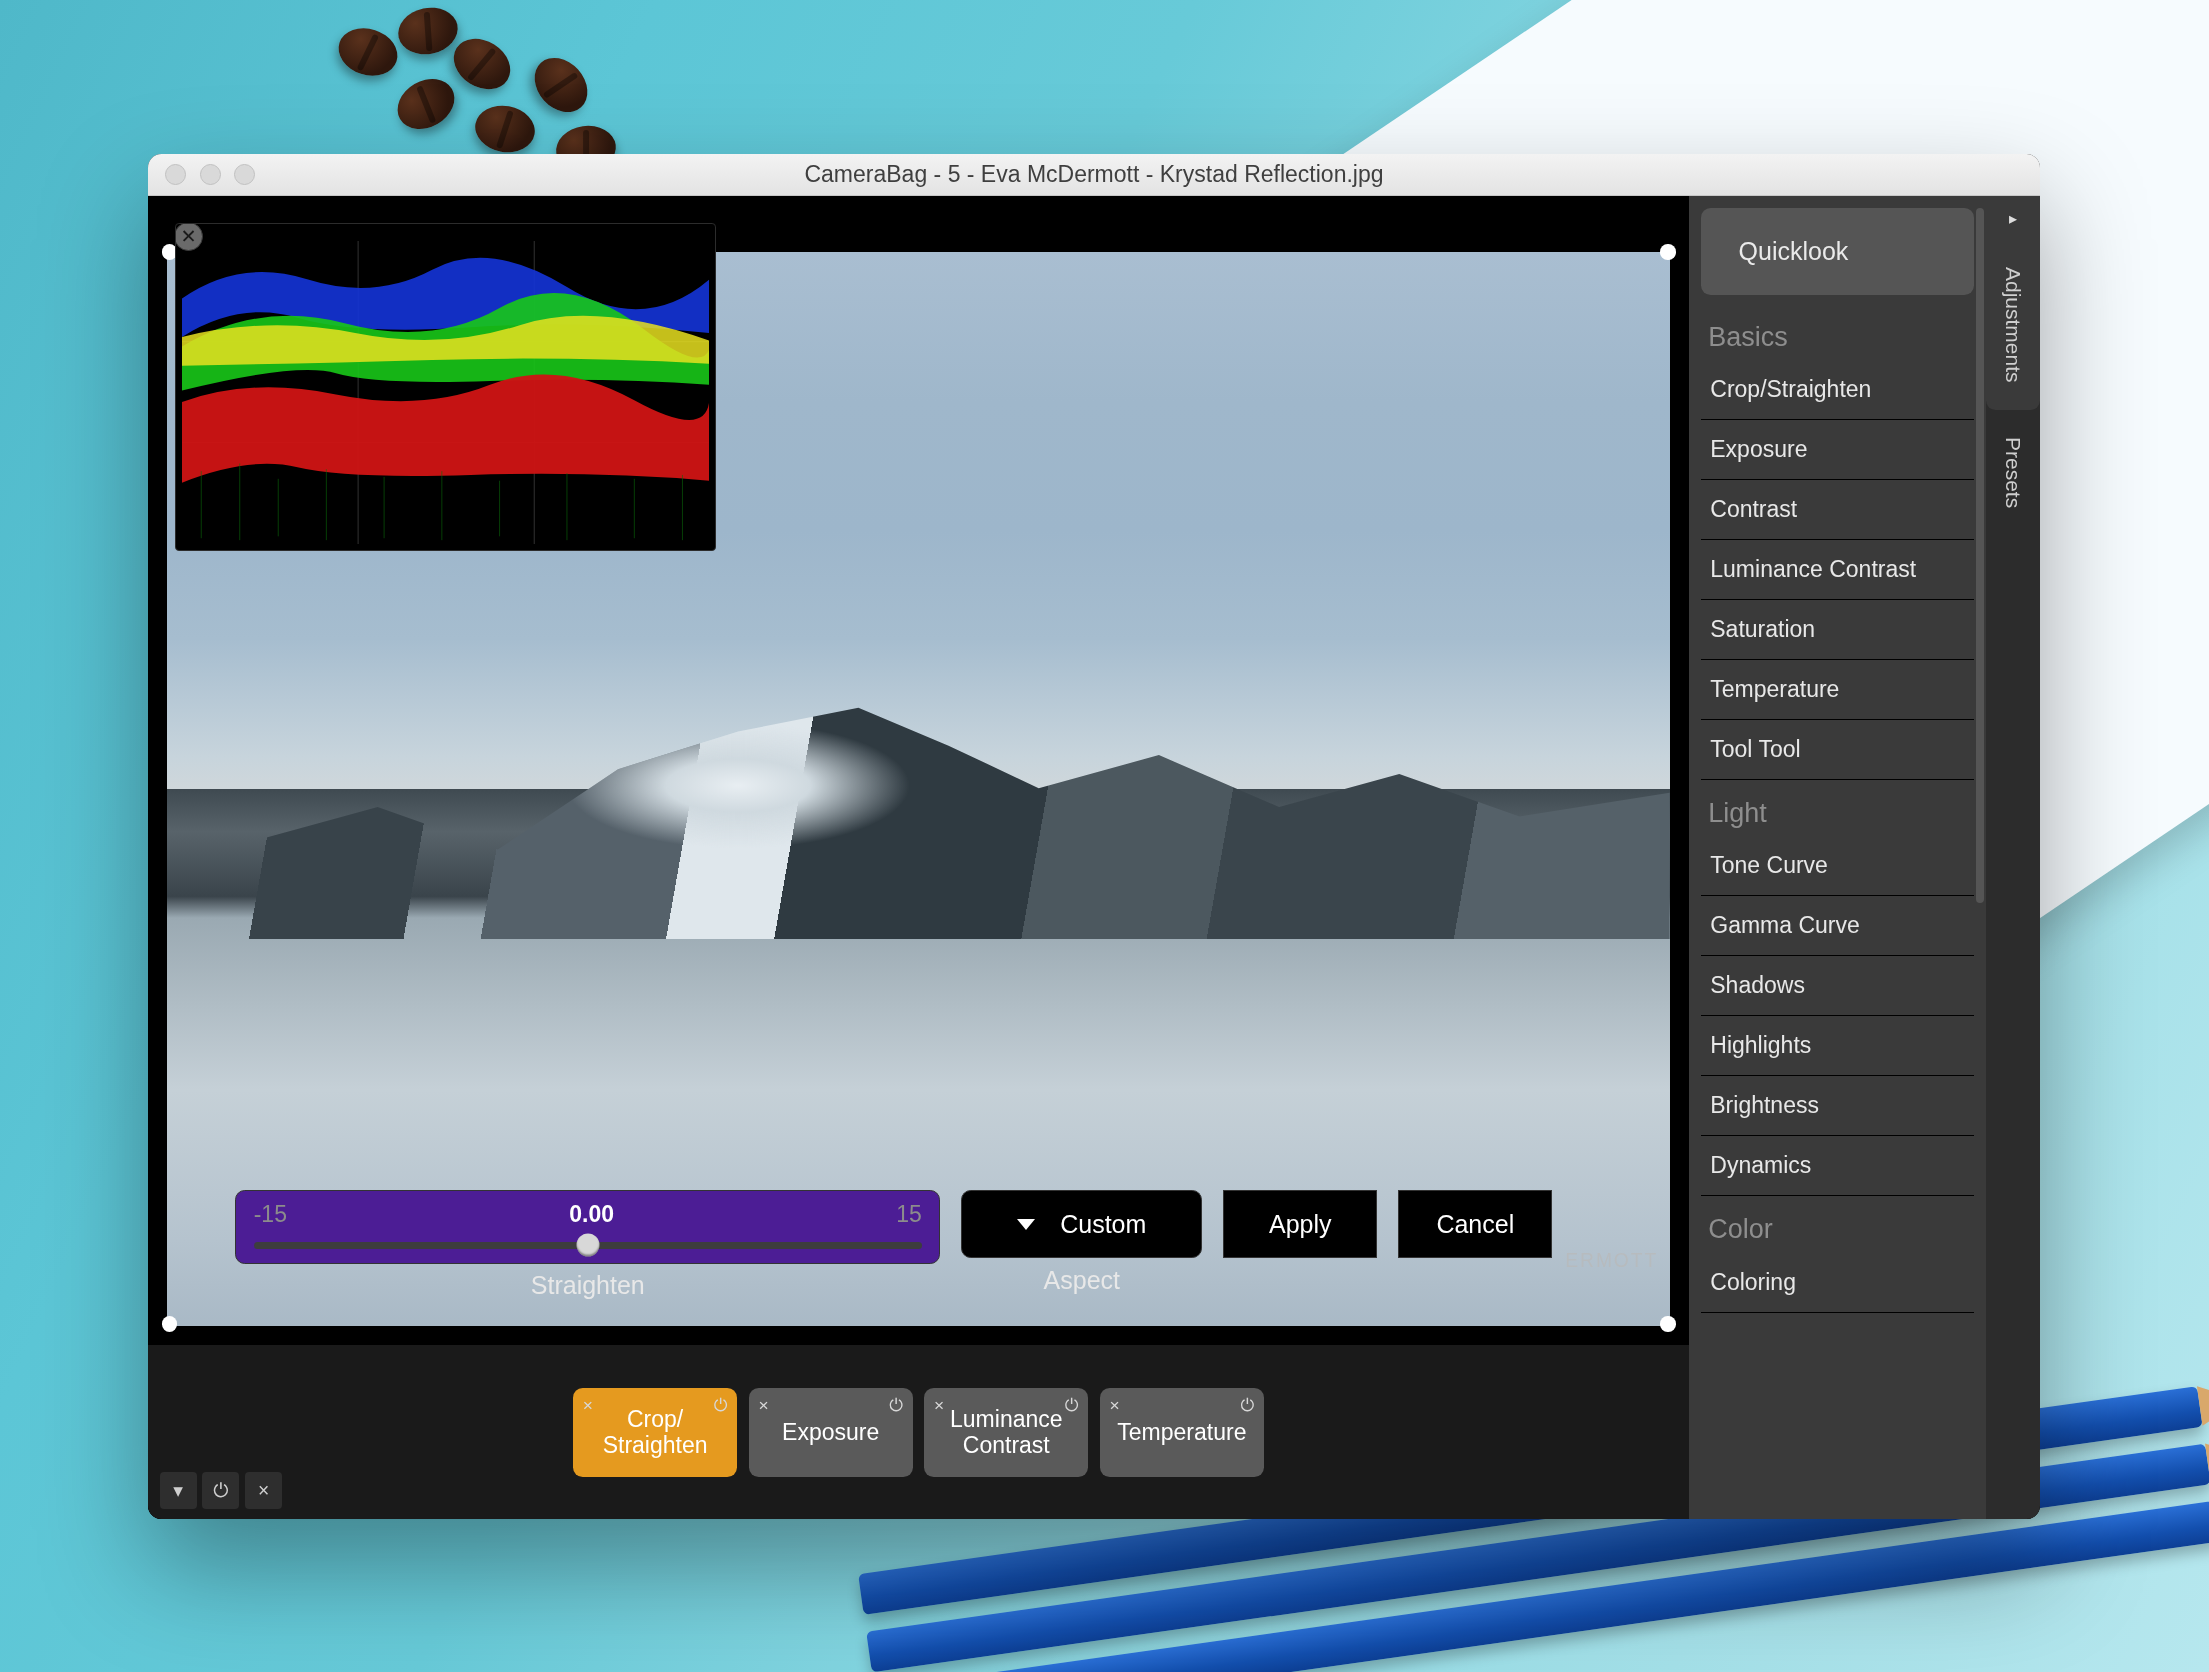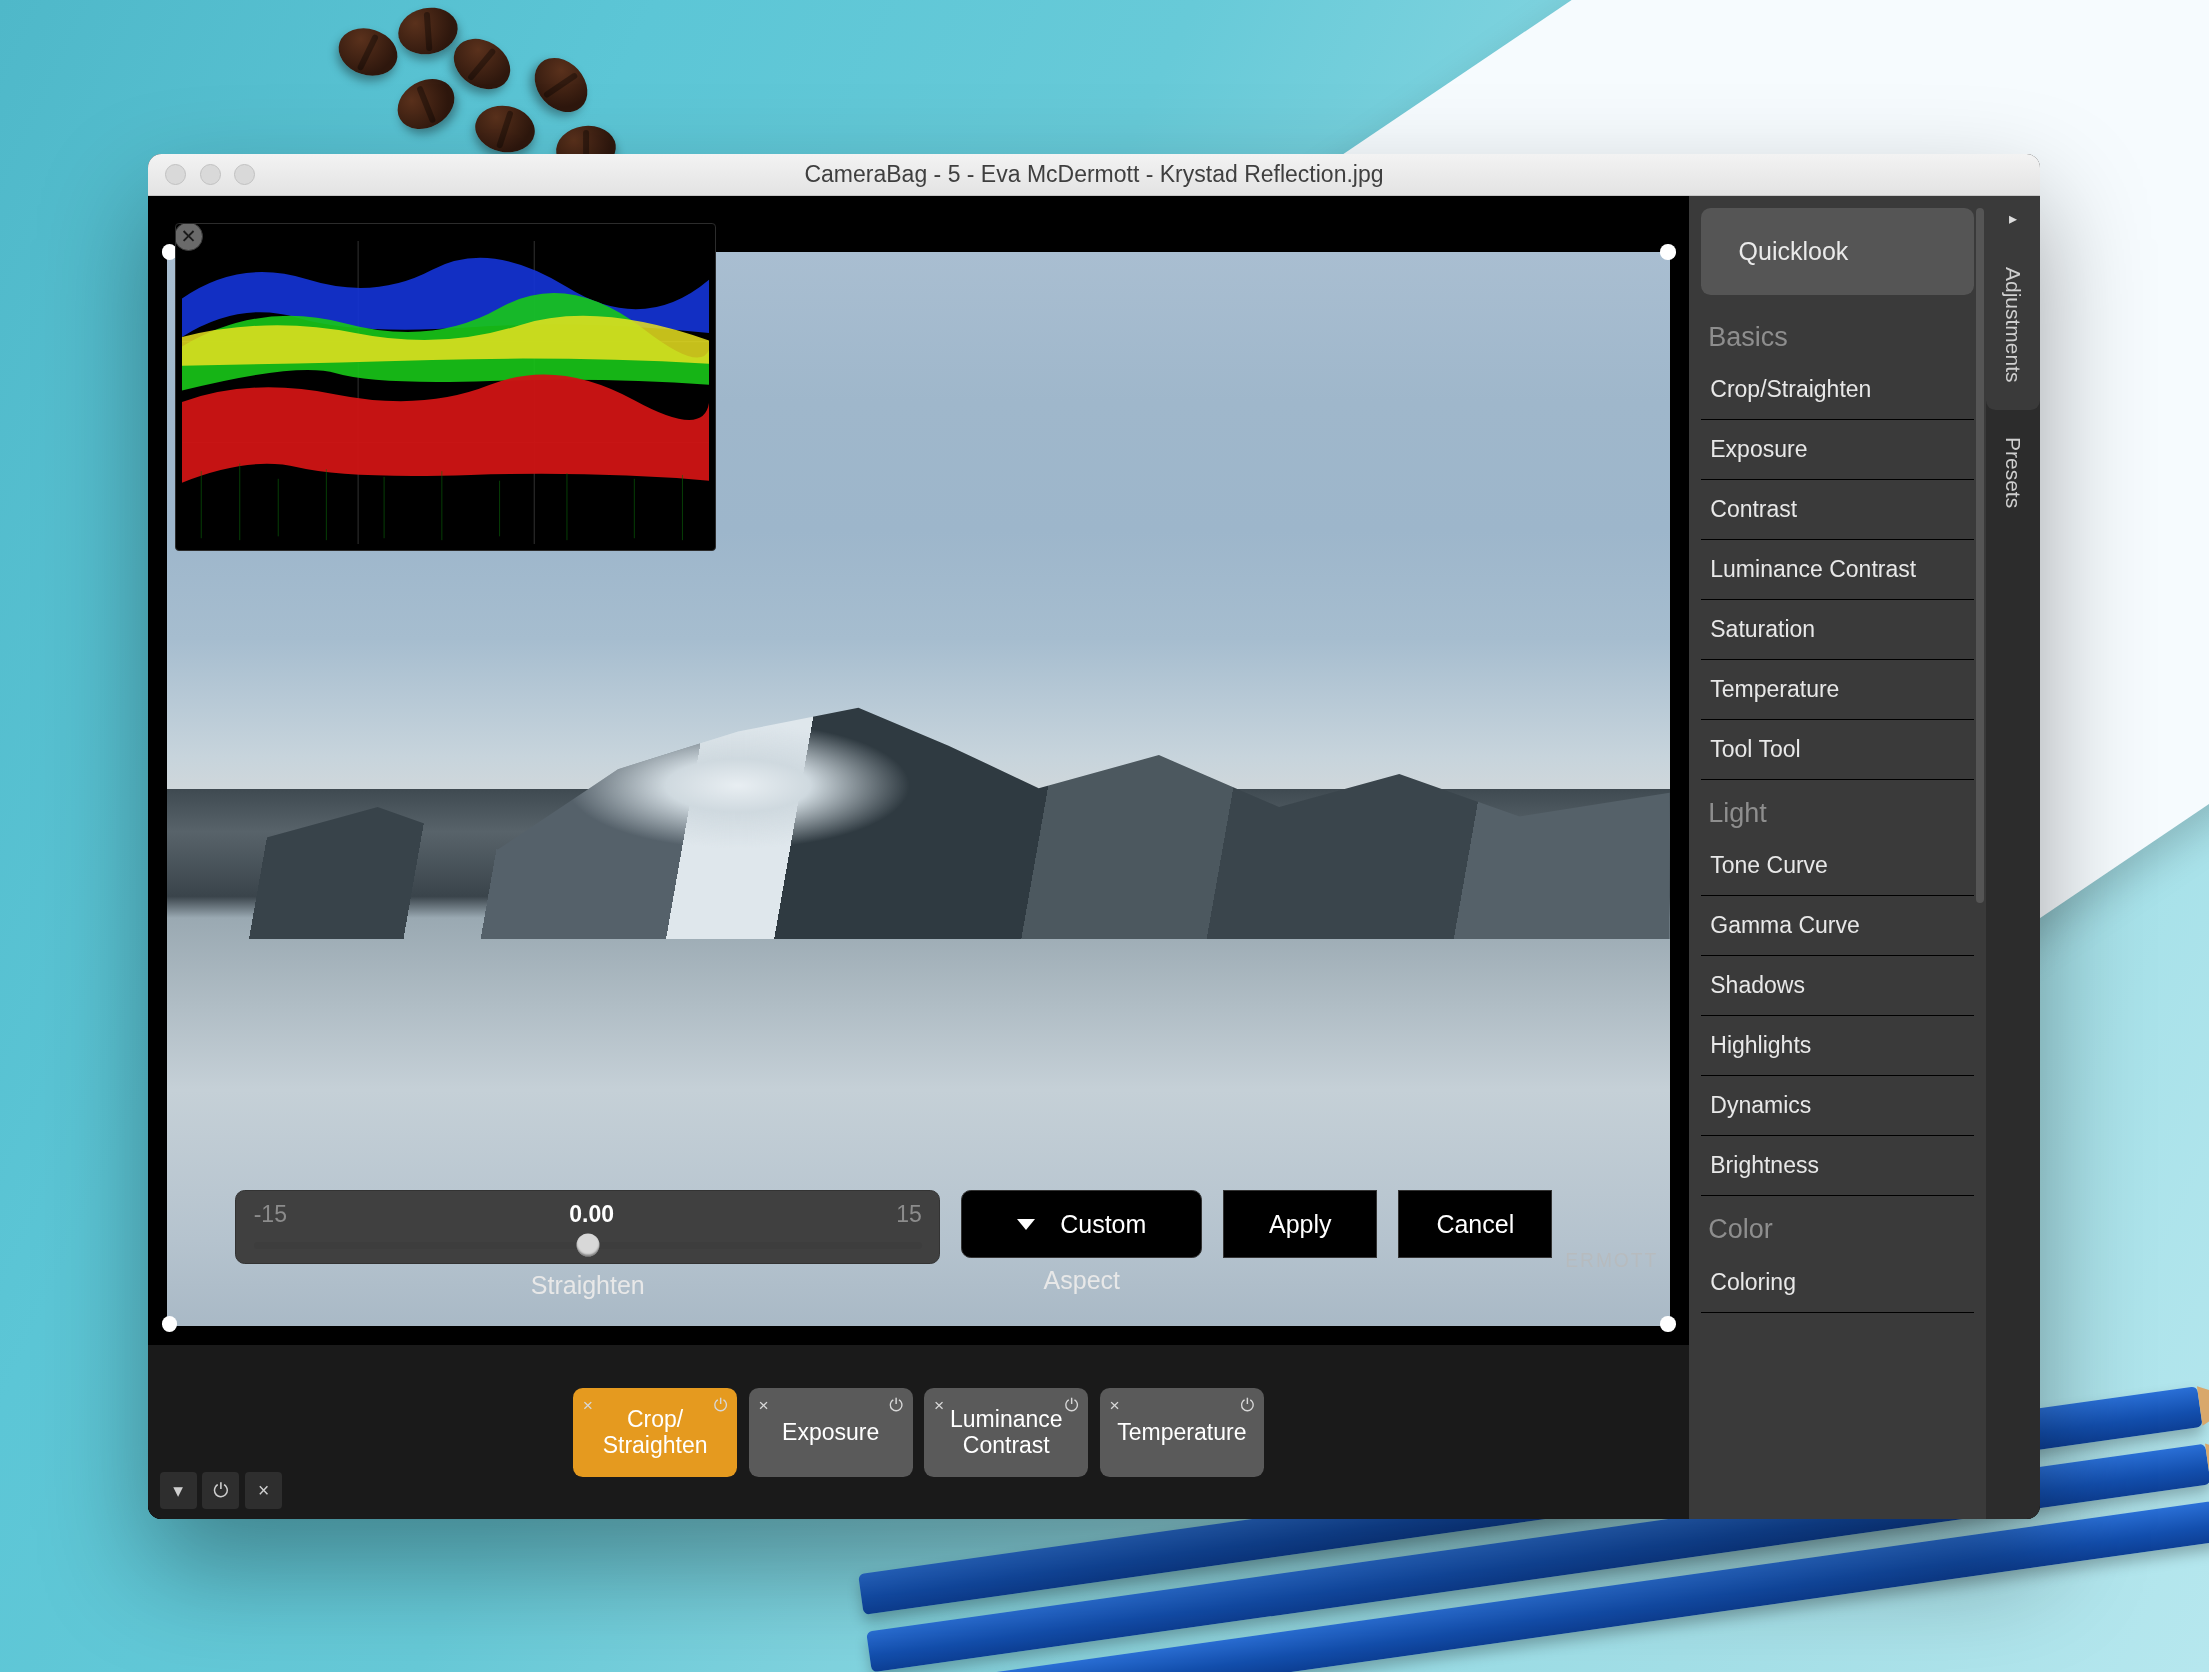--- a/index.html
+++ b/index.html
@@ -78,21 +78,21 @@
 .waveform-close {
   position:absolute; left:-1.9px; top:-1.9px; width:29px; height:29px; border-radius:50%;
   background:#6a6a6a; color:#1a1a1a; display:flex; align-items:center; justify-content:center; font-size:19.3px; z-index:3; border:1.9px solid #3a3a3a;
 }
 .waveform svg { position:absolute; inset:17.4px 5.8px 5.8px 5.8px; width:calc(100% - 11.6px); height:calc(100% - 23px); }
 
 .toolbar {
   position:absolute; left:68px; right:68px; bottom:19.3px; height:116px;
   display:flex; gap:21px; align-items:flex-start;
 }
-.slider-box { width:705px; background:#404040; border:1px solid #333; border-radius:9.7px; padding:9.7px 17.4px 13.5px; color:#cfcfcf; position:relative; }
+.slider-box { width:705px; background:#4c1d95; border:1px solid #333; border-radius:9.7px; padding:9.7px 17.4px 13.5px; color:#cfcfcf; position:relative; }
 .slider-head { display:flex; justify-content:space-between; font-size:23px; color:#8c8c8c; }
 .slider-val { color:#fff; font-weight:600; }
 .slider-track { margin-top:13.5px; height:7.7px; background:#3d3d3d; border-radius:3.9px; position:relative; }
 .slider-thumb { position:absolute; left:50%; top:50%; transform:translate(-50%,-50%); width:23px; height:23px; border-radius:50%; background:#d8d8d8; box-shadow: inset 0 -1.9px 1.9px rgba(0,0,0,.4); }
 .toolbar-label { text-align:center; color:#e8e8e8; font-size:25px; margin-top:7.7px; }
 .aspect-group { display:flex; flex-direction:column; }
 .aspect-btn { width:241px; height:68px; background:#000; border:1px solid #333; border-radius:9.7px; color:#fff; font-size:25px; display:flex; align-items:center; justify-content:center; gap:25px; }
 .caret { width:0; height:0; border-left:9.7px solid transparent; border-right:9.7px solid transparent; border-top:11.6px solid #fff; }
 .act-btn { width:154px; height:68px; background:#000; border:1px solid #333; border-radius:0; color:#fff; font-size:25px; display:flex; align-items:center; justify-content:center; }
 
@@ -287,24 +287,24 @@
           <div class="panel-item">
               <span>Gamma Curve</span>
             </div>
           <div class="panel-item">
               <span>Shadows</span>
             </div>
           <div class="panel-item">
               <span>Highlights</span>
             </div>
           <div class="panel-item">
+              <span>Brightness</span>
+            </div>
+          <div class="panel-item">
               <span>Dynamics</span>
-            </div>
-          <div class="panel-item">
-              <span>Brightness</span>
             </div>
 
           <div class="section-head">Color</div>
           <div class="panel-item">
               <span>Coloring</span>
             </div>
         </div>
         <div class="scrollbar"></div>
       </div>
 

